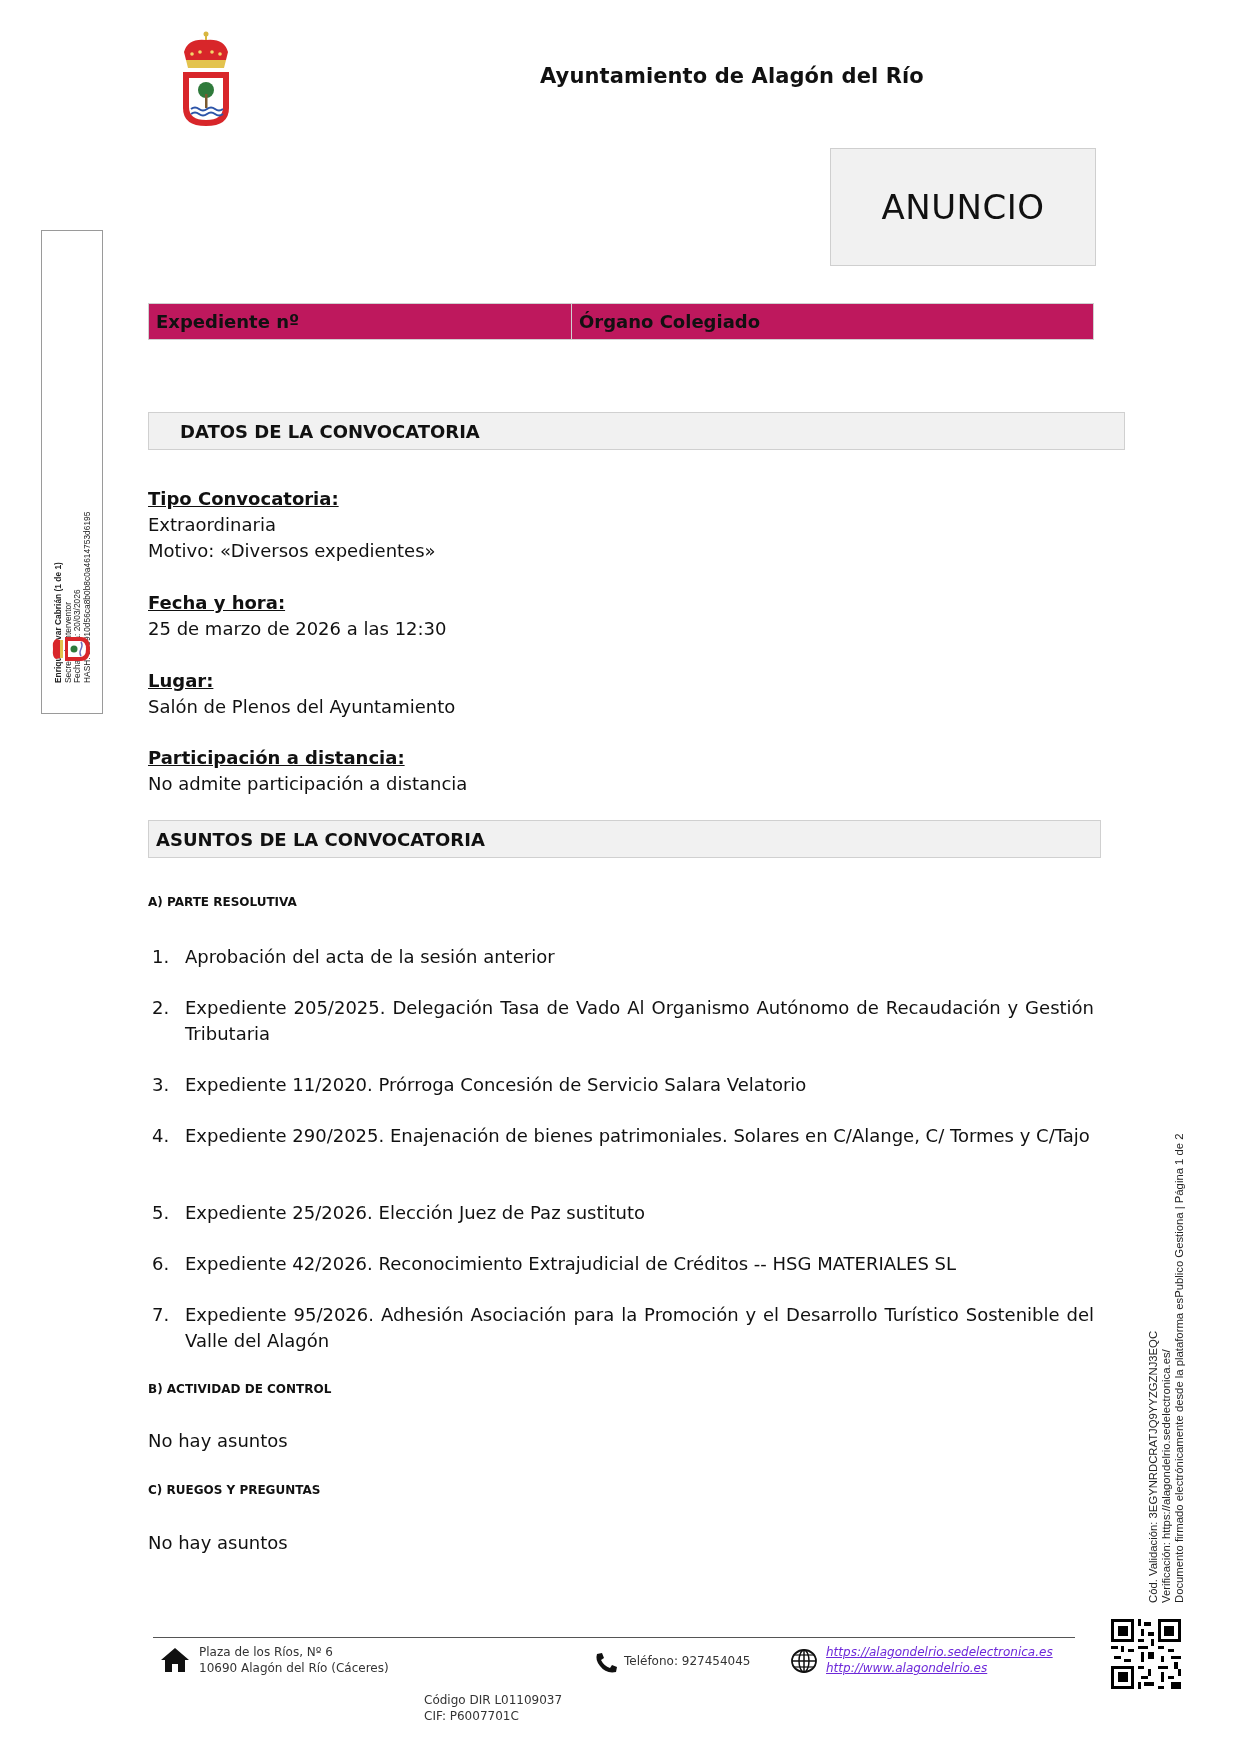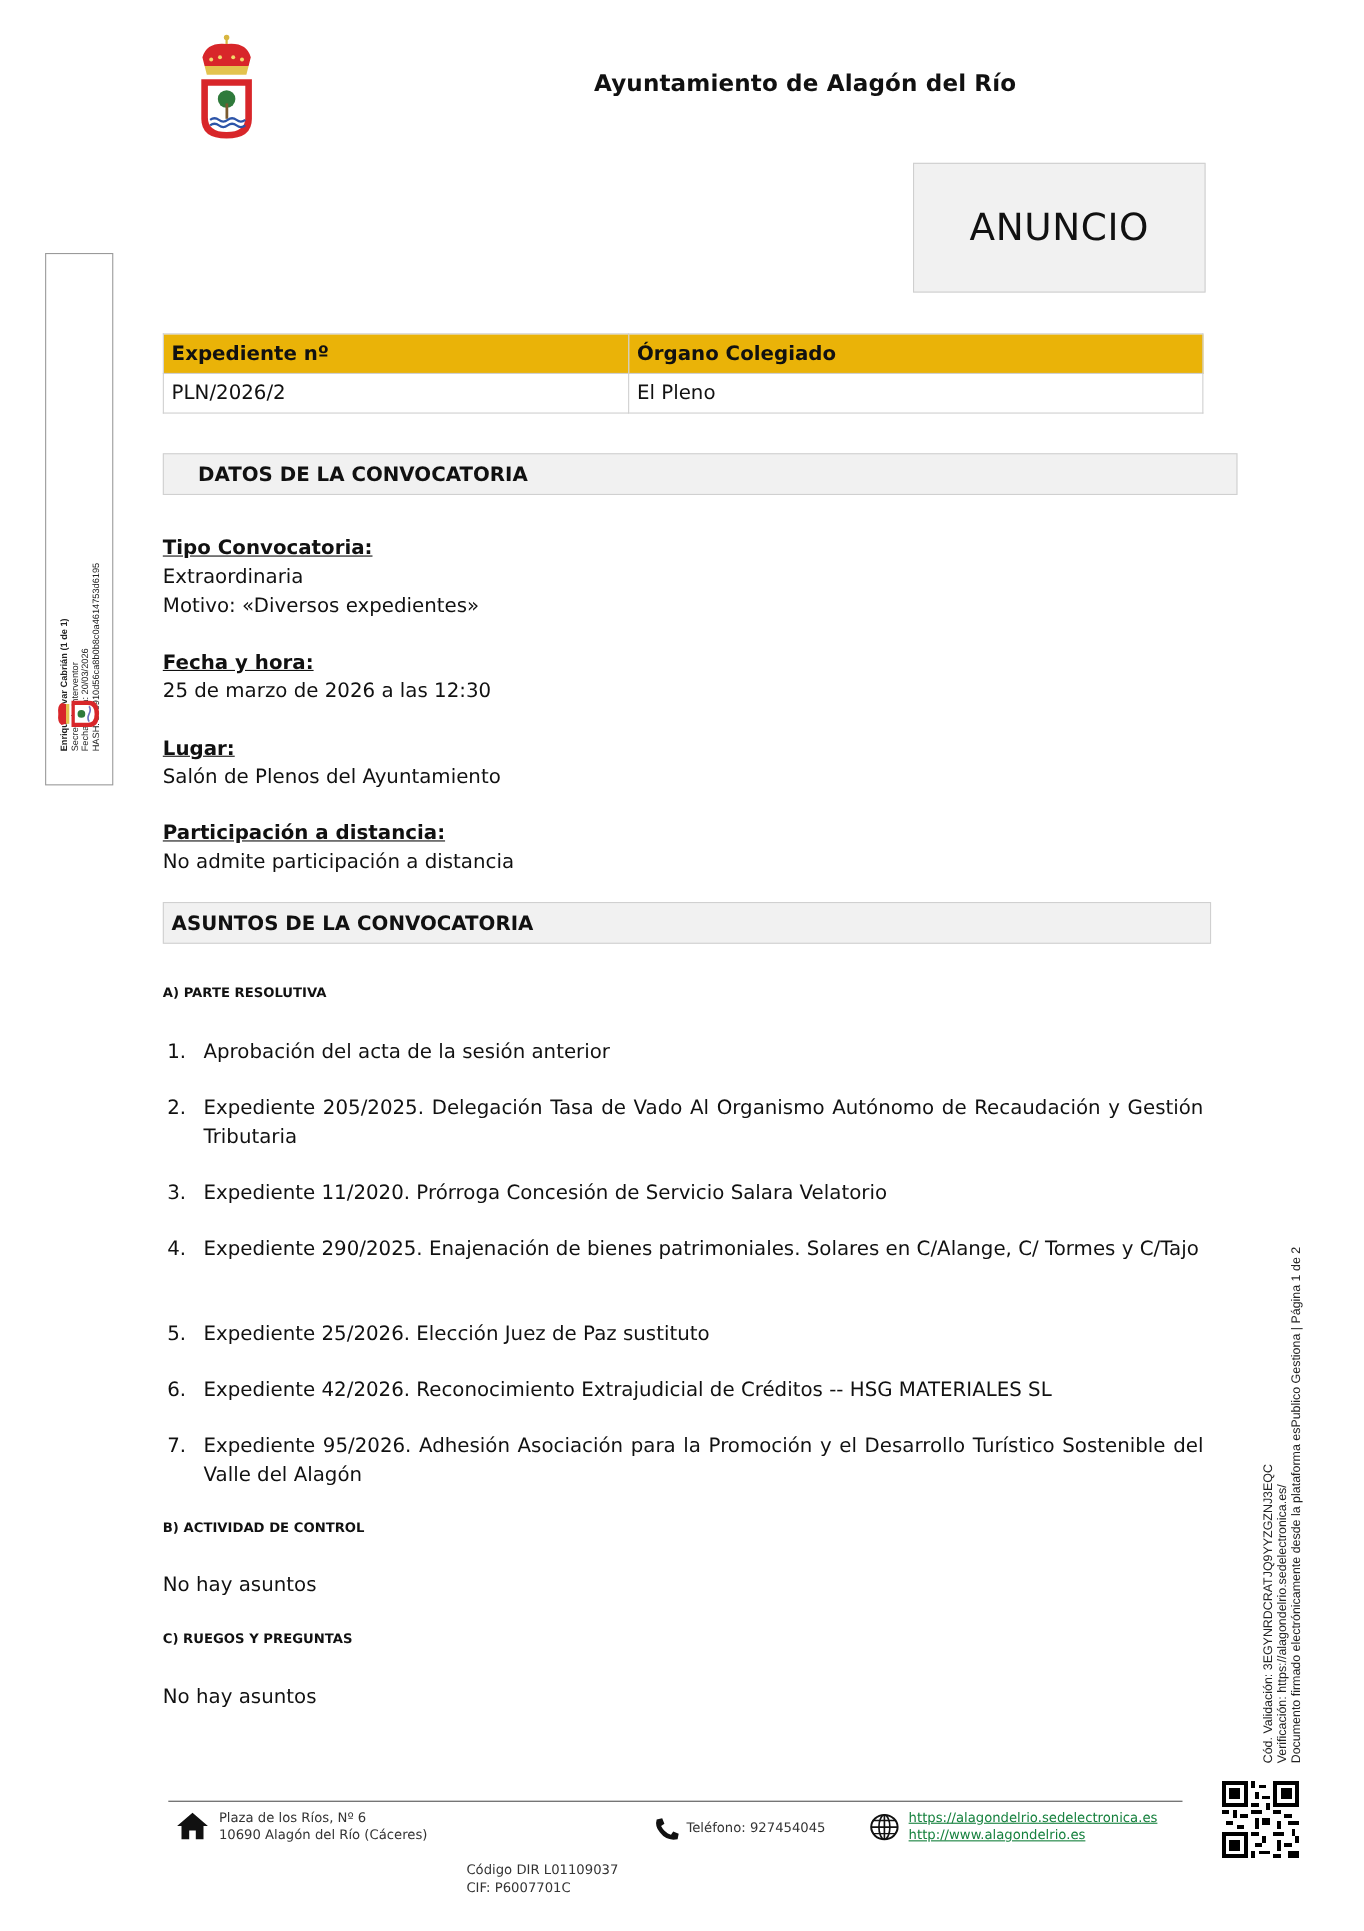--- a/index.html
+++ b/index.html
@@ -19,21 +19,21 @@
   .stamp { left:41px; top:230px; width:60px; height:482px; border:1px solid #9a9a9a; background:#fff; }
   .stamp-text { position:absolute; left:-178px; top:222px; width:420px; height:40px;
                 transform:rotate(-90deg); transform-origin:center center;
                 font-family:"Liberation Sans", sans-serif; font-size:8.4px; line-height:9.6px; color:#222; }
   .stamp-text .name { font-weight:bold; }
   .stamp-crest { position:absolute; left:8px; top:398px; width:44px; height:40px; }
 
   
   .meta-table { left:148px; top:303px; width:946px; border-collapse:collapse; font-size:18px; }
   .meta-table td { border:1px solid #d0d0d0; padding:0 7px; height:35px; }
-  .meta-table tr.head td { background:#eab308; font-weight:bold; }
+  .meta-table tr.head td { background:#be185d; font-weight:bold; }
   .meta-table td.c1 { width:408px; }
 
   .section-bar { left:148px; width:944px; height:36px; background:#f1f1f1; border:1px solid #d0d0d0;
                  font-size:18px; font-weight:bold; display:flex; align-items:center; padding-left:7px; box-sizing:content-box; }
 
   .field { left:148px; font-size:18px; line-height:26px; }
   .field .lbl { font-weight:bold;text-decoration:underline; }
 
   .subhead { left:148px; font-size:12px; font-weight:bold; }
 
@@ -46,21 +46,21 @@
   .validation-pos { position:absolute; left:1147px; top:1077px; width:58px; height:532px; }
   .validation-inner { position:absolute; left:-231px; top:237px; width:520px; height:58px;
                       transform:rotate(-90deg); transform-origin:center center;
                       font-family:"Liberation Sans", sans-serif; font-size:11.3px; line-height:12.8px; color:#222; white-space:nowrap; }
 
   .qr { left:1111px; top:1619px; width:70px; height:70px; }
 
   
   .footer-line { left:153px; top:1637px; width:922px; height:0; border-top:1.5px solid #555; }
   .footer { top:1644px; font-size:12px; line-height:16px; color:#333; }
-  .footer a { color:#15803d; text-decoration:underline; }
+  .footer a { color:#6d28d9; text-decoration:underline;font-style:italic; }
 </style>
 </head>
 <body>
 
 <div class="abs crest">
   <svg width="56" height="98" viewBox="0 0 56 98">
     <circle cx="28" cy="4" r="2.5" fill="#d8b640"></circle>
     <rect x="27" y="4" width="2" height="6" fill="#d8b640"></rect>
     <path d="M6 22 Q10 8 28 10 Q46 8 50 22 L48 30 L8 30 Z" fill="#d8262a"></path>
     <path d="M8 30 L48 30 L46 38 L10 38 Z" fill="#e3c34e"></path>
@@ -99,24 +99,20 @@
       <path d="M15 29 q3 -2 7 0 t7 0" stroke="#6a6fc0" stroke-width="1.5" fill="none"></path>
     </g>
   </svg>
 </div>
 
 <table class="abs meta-table">
   <tbody>
       <tr class="head">
     <td class="c1">Expediente nº</td>
     <td>Órgano Colegiado</td>
-  </tr>
-  <tr>
-    <td class="c1">PLN/2026/2</td>
-    <td>El Pleno</td>
   </tr>
 </tbody>
   </table>
 
 <div class="abs section-bar" style="top:412px;padding-left:31px;">DATOS DE LA CONVOCATORIA</div>
 
 <div class="abs field" style="top:486px;">
   <div class="lbl">Tipo Convocatoria:</div>
   <div>Extraordinaria</div>
   <div>Motivo: «Diversos expedientes»</div>

